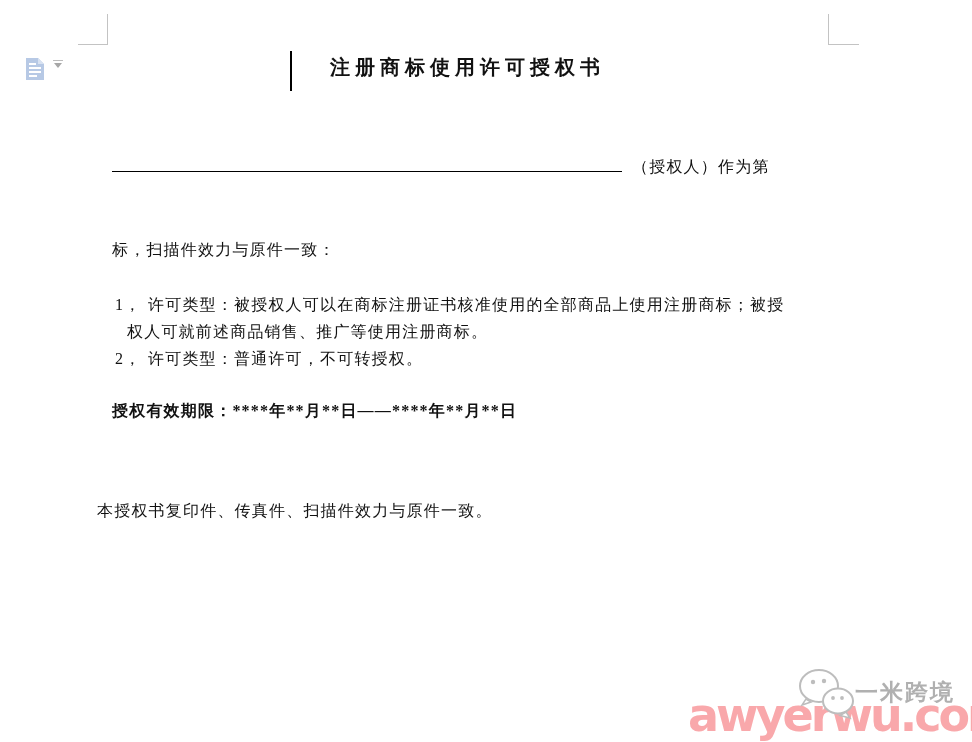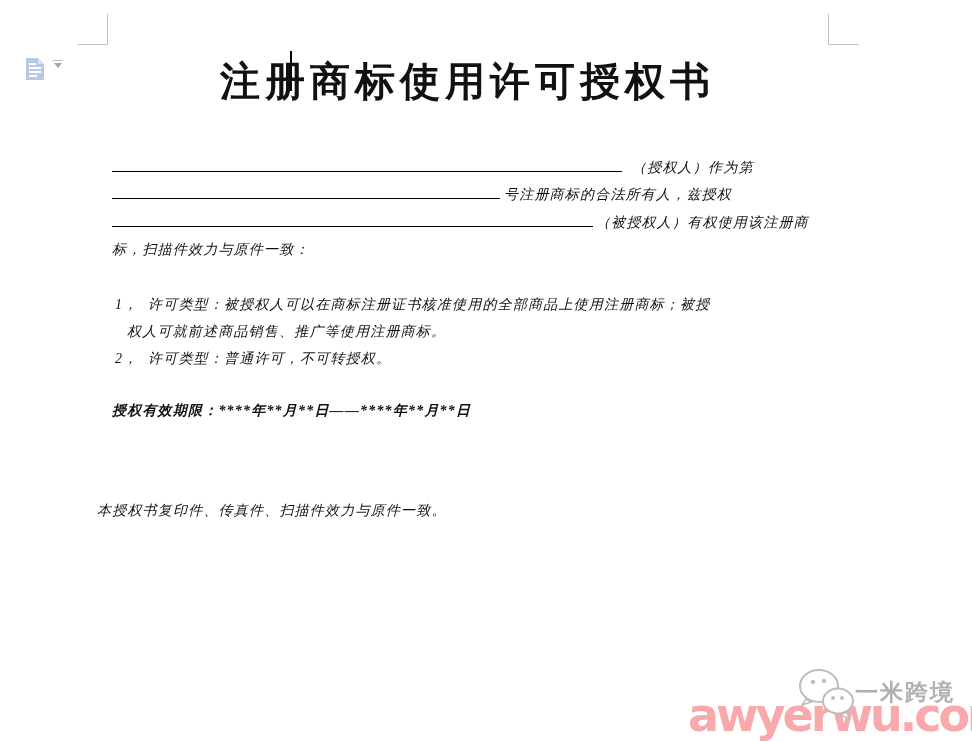--- a/index.html
+++ b/index.html
@@ -16,25 +16,25 @@
   
   .paste-btn { left:22px; top:55px; width:48px; height:28px; }
   .paste-btn svg { position:absolute; left:2px; top:2px; }
   .drop-arrow { position:absolute; left:32px; top:8px; width:0; height:0;
     border-left:4px solid transparent; border-right:4px solid transparent;
     border-top:5px solid #a7a7a7; }
   .drop-arrow::after { content:""; position:absolute; left:-5px; top:-8px; width:10px; height:1px; background:#bcbcbc; }
 
   
   .title-row { left:107px; top:54px; width:721px; text-align:center;
-    font-size:40px; font-weight:bold; letter-spacing:5px; white-space:nowrap; }
+    font-size:20px; font-weight:bold; letter-spacing:5px; white-space:nowrap; }
   .caret { left:290px; top:51px; width:2px; height:40px; background:#000; }
 
   
-  .bline { font-size:14px; letter-spacing:1.2px; white-space:nowrap; line-height:19px;font-style:italic; }
+  .bline { font-size:16px; letter-spacing:1.2px; white-space:nowrap; line-height:19px; }
   .blank { display:inline-block; height:15px; border-bottom:1px solid #000; vertical-align:baseline; }
 
   
   .watermark { left:688px; top:688px; font-family:"DejaVu Sans","Liberation Sans",sans-serif;
     font-weight:bold; font-size:46px; letter-spacing:-3px; color:#f9a8ab; z-index:1; white-space:nowrap; }
   .brand { z-index:2; }
   .brand-name { left:855px; top:677px; font-size:23px; font-weight:bold; letter-spacing:2px;
     color:#b0b0b0; text-shadow:1px 1px 0 #ffffff; z-index:2; white-space:nowrap;
     font-family:"Liberation Sans","DejaVu Sans",sans-serif; }
 </style>
@@ -61,26 +61,20 @@
     </span>
     <span class="drop-arrow"></span>
   </div>
 
   <div class="abs caret"></div>
   <h1 class="abs title-row">注册商标使用许可授权书</h1>
 
   <div class="abs bline" style="left:112px; top:157px;">
     <span class="blank" style="width:510px;"></span><span style="margin-left:10px;">（授权人）作为第</span>
   </div>
-  <div class="abs bline" style="left:112px; top:184px;">
-    <span class="blank" style="width:388px;"></span><span style="margin-left:4px;">号注册商标的合法所有人，兹授权</span>
-  </div>
-  <div class="abs bline" style="left:112px; top:212px;">
-    <span class="blank" style="width:481px;"></span><span style="margin-left:3px;">（被授权人）有权使用该注册商</span>
-  </div>
   <div class="abs bline" style="left:112px; top:240px;">标，扫描件效力与原件一致：</div>
 
   <div class="abs bline" style="left:115px; top:295px;">1，</div>
   <div class="abs bline" style="left:148px; top:295px;">许可类型：被授权人可以在商标注册证书核准使用的全部商品上使用注册商标；被授</div>
   <div class="abs bline" style="left:127px; top:322px;">权人可就前述商品销售、推广等使用注册商标。</div>
   <div class="abs bline" style="left:115px; top:349px;">2，</div>
   <div class="abs bline" style="left:112px; top:401px; font-weight:bold;">授权有效期限：****年**月**日——****年**月**日</div>
 
   <div class="abs bline" style="left:148px; top:349px;">许可类型：普通许可，不可转授权。</div>
 

